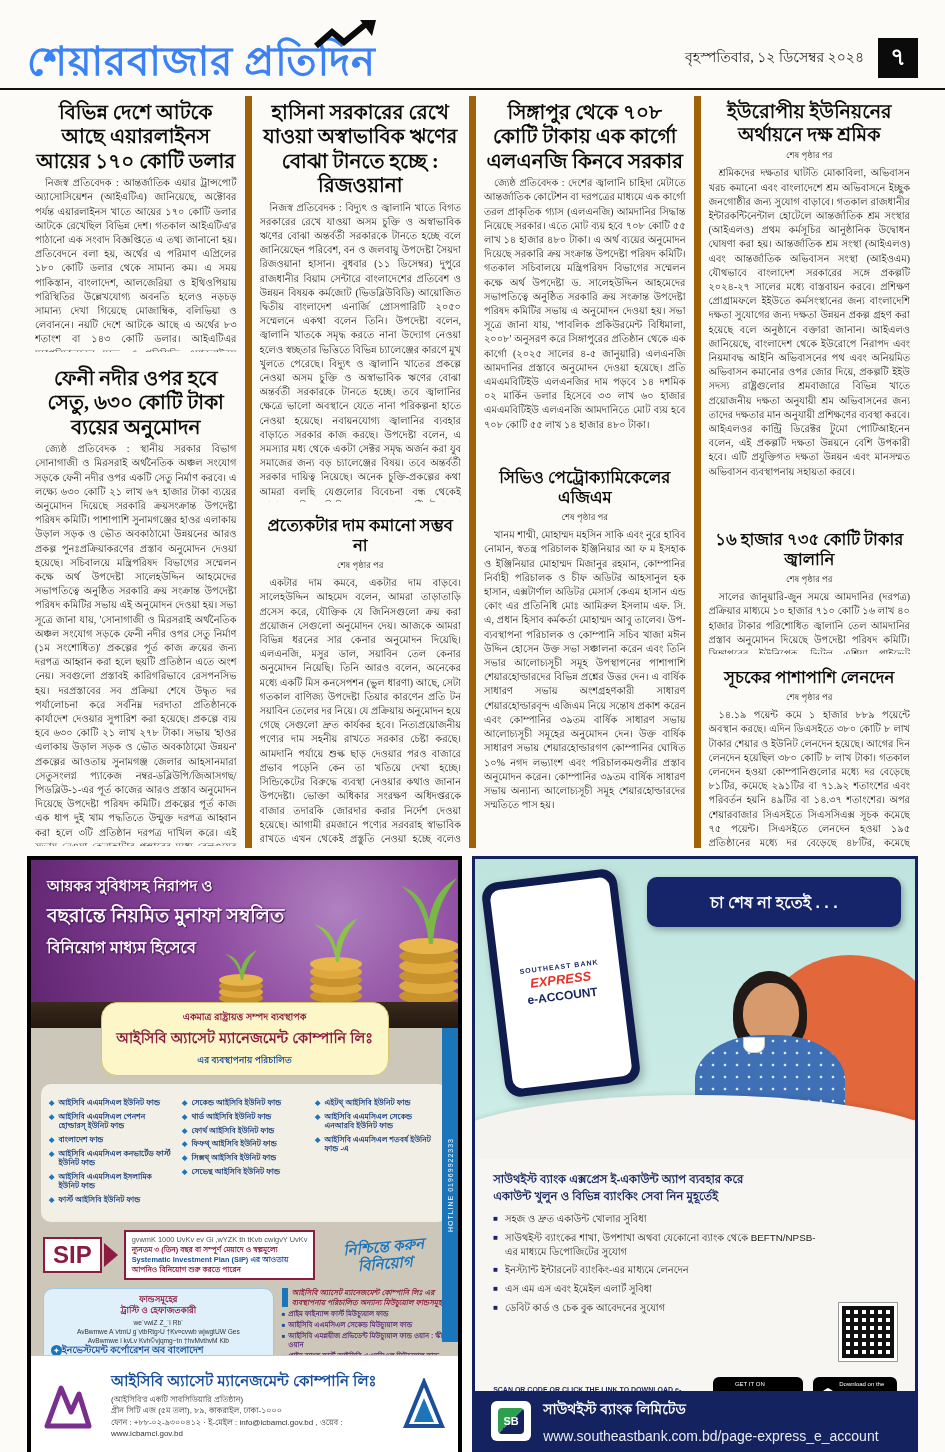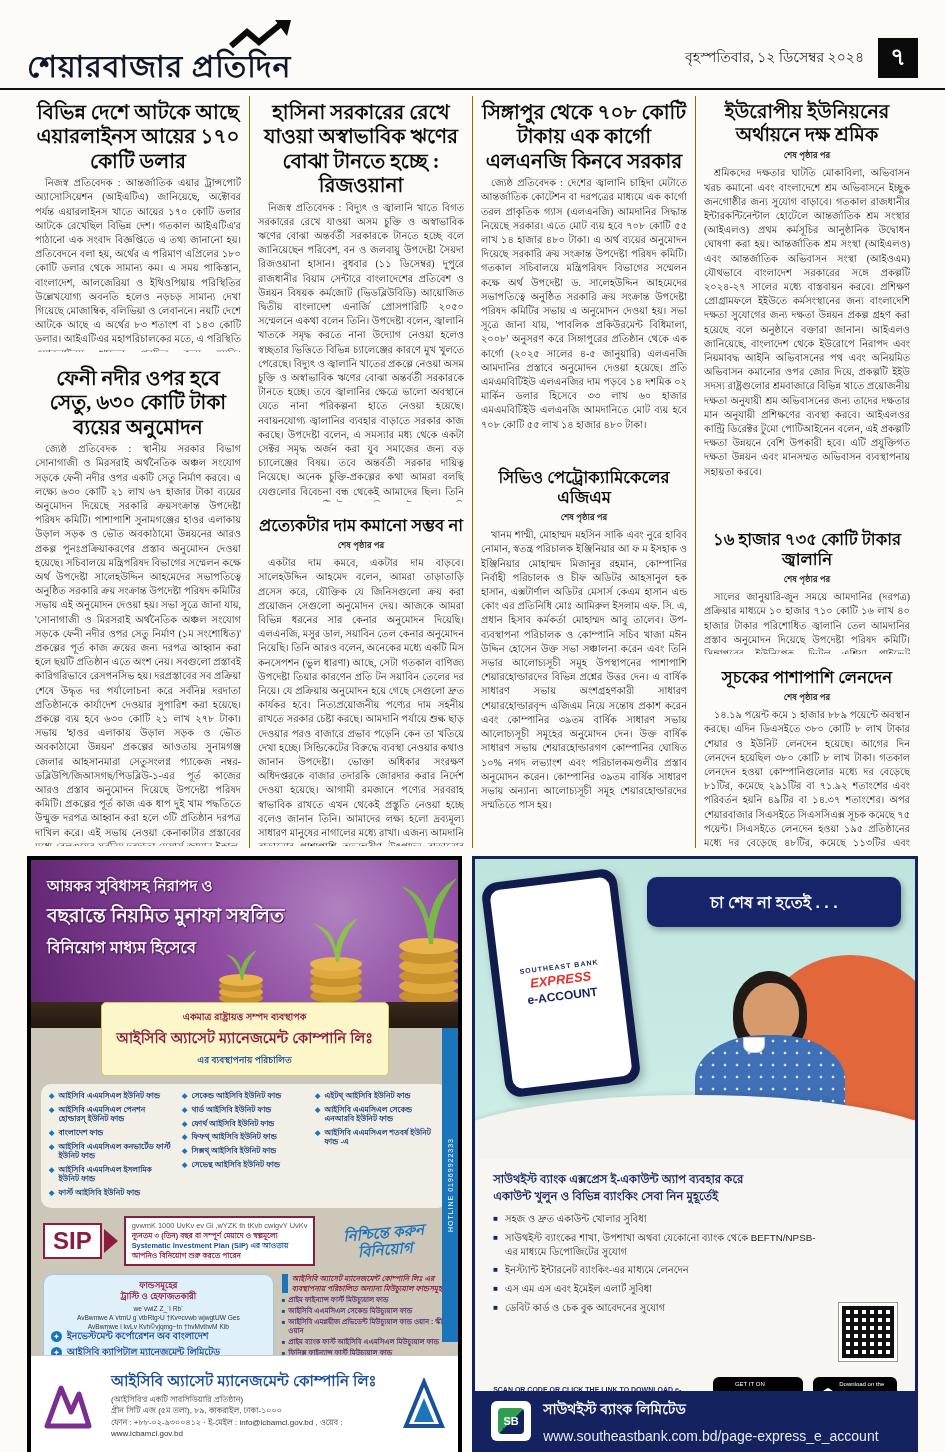--- a/index.html
+++ b/index.html
@@ -2,72 +2,72 @@
 <html><head>
 <meta charset="utf-8">
 <style>
   html,body{margin:0;padding:0;}
   body{width:945px;height:1452px;background:#e9e7e2;font-family:"Liberation Serif","DejaVu Serif",serif;}
   .page{position:relative;width:945px;height:1452px;background:#fcfbf8;overflow:hidden;}
 
   
   .hdr{display:flex;align-items:flex-end;justify-content:space-between;padding:18px 27px 6px 27px;border-bottom:2px solid #111;}
   .masthead{display:flex;align-items:flex-end;gap:4px;}
-  .mast-text{font-weight:bold;font-size:30px;letter-spacing:1px;color:#0f172a;line-height:1;}
+  .mast-text{font-weight:bold;font-size:40px;letter-spacing:1px;color:#3b82f6;line-height:1;}
   .mast-arrow{margin-bottom:26px;margin-left:-66px;}
   .hdr-right{display:flex;align-items:center;gap:14px;padding-bottom:4px;}
   .hdr-date{font-size:14px;color:#222;}
   .page-badge{width:40px;height:40px;background:#0b0b0b;color:#fff;display:flex;align-items:center;justify-content:center;font-size:24px;font-weight:bold;}
 
   
   .cols{display:flex;padding:6px 27px 0 27px;height:752px;}
   .col{flex:1;padding:0 8px;overflow:hidden;}
-  .col + .col{border-left:1px solid #a16207;}
+  .col + .col{border-left:7px solid #a16207;}
   .art{overflow:hidden;margin-bottom:10px;}
   .headline{font-weight:bold;color:#0d0d0d;text-align:center;line-height:1.22;margin:4px 0 3px 0;}
   .h-lg{font-size:20px;}
   .h-md{font-size:19px;}
   .h-sm{font-size:16.5px;}
-  .cont{font-size:8.5px;font-weight:bold;text-align:center;color:#222;margin-bottom:3px;}
+  .cont{font-size:8.5px;font-weight:normal;text-align:center;color:#222;margin-bottom:3px;}
   .body-txt{font-size:9.8px;line-height:1.45;text-align:justify;color:#1c1c1c;}
   .body-txt::first-letter{padding-left:10px;}
 
   
   .ads{display:flex;gap:10px;padding:8px 27px 0 27px;}
 
   
   .icb{position:relative;width:437px;height:592px;border:4px solid #000000;background:#cdc7ba;overflow:hidden;}
   .icb-hero{position:relative;height:168px;background:radial-gradient(circle at 72% 30%, #b081c0 0%, #8e4ba0 40%, #5f2470 100%);}
   .icb-tag{position:absolute;left:16px;top:14px;color:#fff;font-weight:bold;text-shadow:0 0 3px #4a1458,1px 1px 0 #4a1458;font-family:"Liberation Sans",sans-serif;}
   .icb-tag .t1{font-size:15px;}
   .icb-tag .t2{font-size:19px;margin:2px 0;}
   .icb-tag .t3{font-size:16px;}
   .soil{position:absolute;left:0;right:0;bottom:0;height:26px;background:linear-gradient(#3a2a1c,#241810);}
   .icb-hotline{position:absolute;right:0;top:168px;bottom:110px;width:16px;background:#1b75bb;color:#fff;display:flex;align-items:center;justify-content:center;z-index:5;}
   .icb-hotline span{writing-mode:vertical-rl;transform:rotate(180deg);font-size:7px;font-family:"Liberation Sans",sans-serif;letter-spacing:1px;}
-  .icb-yellow{position:relative;margin:-26px auto 0 auto;width:270px;background:#fdf6c8;border:1px solid #d8c66a;border-radius:5px;text-align:center;padding:7px 8px;z-index:4;font-family:"Liberation Sans",sans-serif;}
+  .icb-yellow{position:relative;margin:-26px auto 0 auto;width:270px;background:#fdf6c8;border:1px solid #d8c66a;border-radius:16px;text-align:center;padding:7px 8px;z-index:4;font-family:"Liberation Sans",sans-serif;}
   .icb-yellow .y1{color:#8b1b3f;font-size:9.5px;font-weight:bold;}
   .icb-yellow .y2{color:#8b1b3f;font-size:14.5px;font-weight:bold;margin:2px 0;}
   .icb-yellow .y3{color:#1b4f9c;font-size:9px;font-weight:bold;}
-  .funds-panel{margin:8px 10px 8px 10px;background:#f2efe6;border-radius:10px;padding:7px 8px;display:flex;gap:8px;font-family:"Liberation Sans",sans-serif;}
+  .funds-panel{margin:8px 10px 8px 10px;background:#f2efe6;border-radius:10px;padding:14px 8px;display:flex;gap:8px;font-family:"Liberation Sans",sans-serif;}
   .funds-colm{flex:1;}
   .fund-item{display:flex;gap:4px;font-size:7.6px;font-weight:bold;color:#123a7a;margin-bottom:4px;line-height:1.25;}
   .drop{color:#1b75bb;font-size:7px;line-height:1.4;}
   .sip-band{display:flex;align-items:center;gap:6px;margin:8px 10px 0 12px;font-family:"Liberation Sans",sans-serif;}
   .sip-box{border:2px solid #8b1b3f;background:#fff;color:#8b1b3f;font-weight:bold;font-size:24px;padding:4px 8px;line-height:1;}
   .sip-arrow{width:0;height:0;border-top:12px solid transparent;border-bottom:12px solid transparent;border-left:14px solid #8b1b3f;margin-left:-4px;}
   .sip-text{border:2px solid #8b1b3f;background:#fff;padding:3px 6px;font-size:7.4px;line-height:1.35;}
   .sip-text .g{color:#555;}
   .sip-text .m{color:#8b1b3f;font-weight:bold;}
   .sip-text .b{color:#1b4f9c;font-weight:bold;}
   .script{color:#1b75bb;font-weight:bold;font-style:italic;font-size:15px;text-align:center;transform:rotate(-5deg);line-height:1.15;flex:1;}
   .icb-lower{display:flex;gap:8px;margin:8px 10px 0 12px;font-family:"Liberation Sans",sans-serif;}
   .trustee{width:53%;background:#dff0fb;border:1px solid #9cc9e8;border-radius:10px;padding:5px 7px;}
   .trustee-hd{text-align:center;color:#8b1b3f;font-weight:bold;font-size:8.5px;line-height:1.25;margin-bottom:4px;}
-  .tr-item{display:flex;align-items:center;gap:5px;font-size:9.3px;font-weight:bold;color:#1b4f9c;margin-bottom:5px;line-height:1.2;}
+  .tr-item{display:flex;align-items:center;font-size:9.3px;font-weight:bold;color:#1b4f9c;margin-bottom:5px;line-height:1.2;}
   .tr-ico{width:11px;height:11px;border-radius:50%;background:#1b75bb;color:#fff;font-size:7px;display:flex;align-items:center;justify-content:center;flex:none;}
   .tr-note{font-size:6.6px;color:#333;text-align:center;line-height:1.3;margin-top:2px;}
   .ofunds{flex:1;}
   .ofunds-intro{font-size:7.4px;color:#8b1b3f;font-style:italic;font-weight:bold;line-height:1.3;margin-bottom:3px;border-left:6px solid #1b75bb;padding-left:4px;}
   .of-item{display:flex;gap:3px;font-size:6.9px;color:#5c2a74;font-weight:bold;line-height:1.3;margin-bottom:2px;}
   .sq{color:#1b4f9c;font-size:6px;line-height:1.5;}
   .icb-footer{position:absolute;left:0;right:0;bottom:0;height:96px;background:#fff;border-top:1px solid #cfc9bd;display:flex;align-items:center;padding:0 12px;gap:10px;font-family:"Liberation Sans",sans-serif;}
   .icb-foot-mid{flex:1;}
   .icb-co{color:#1b4f9c;font-size:15px;font-weight:bold;}
   .icb-fline{font-size:8px;color:#333;line-height:1.4;}

